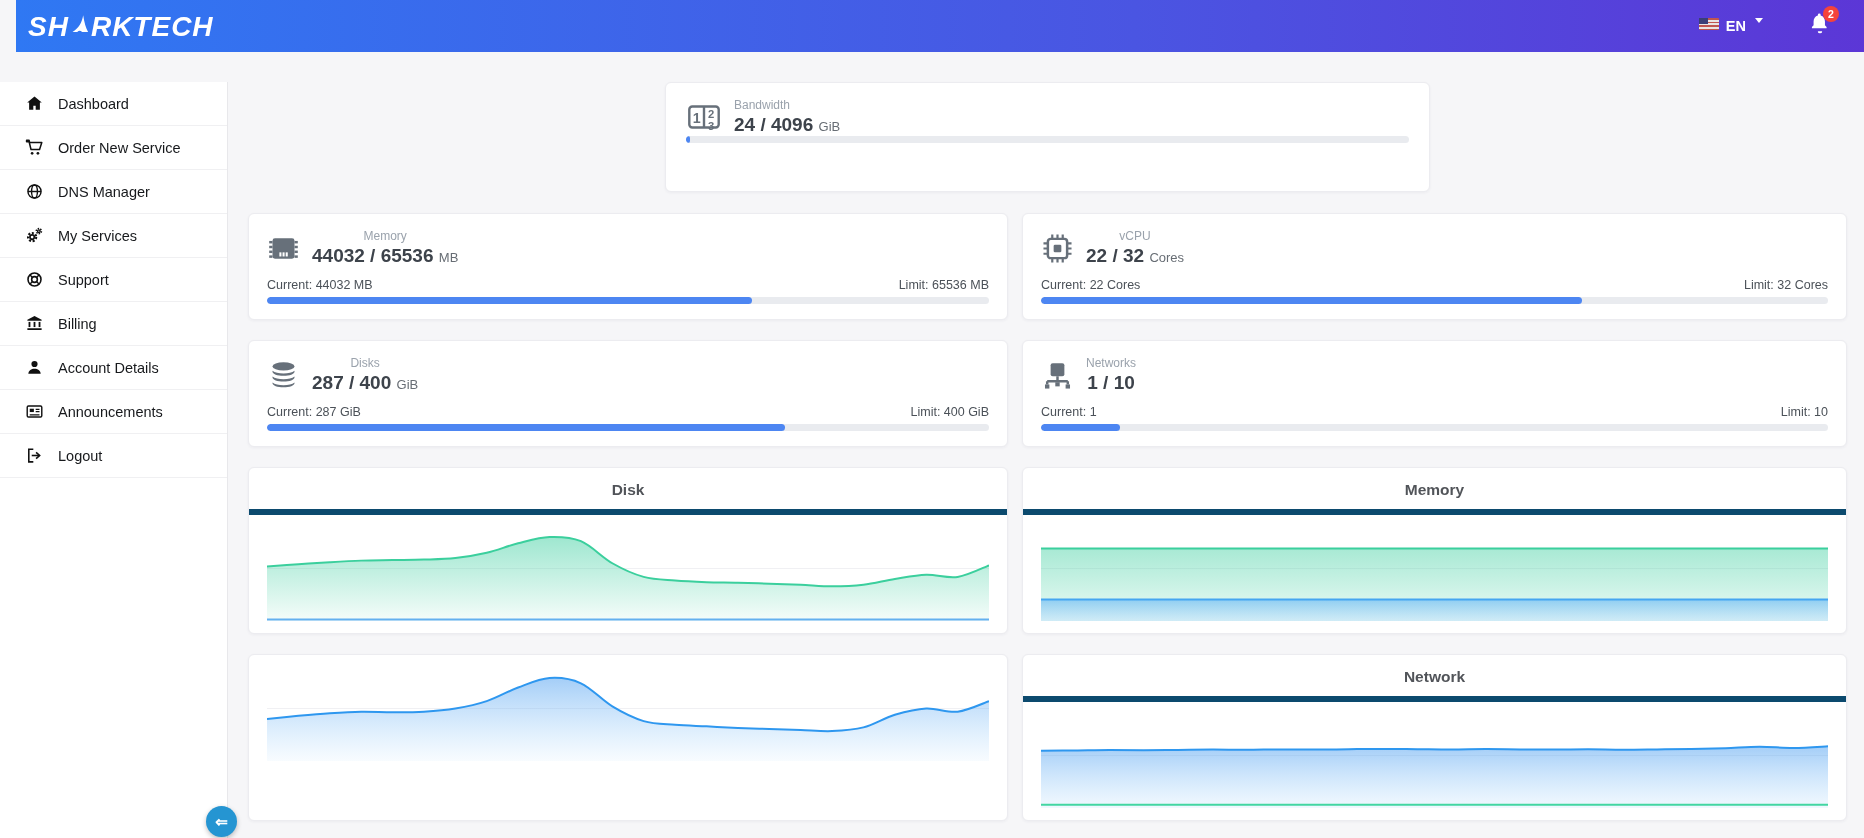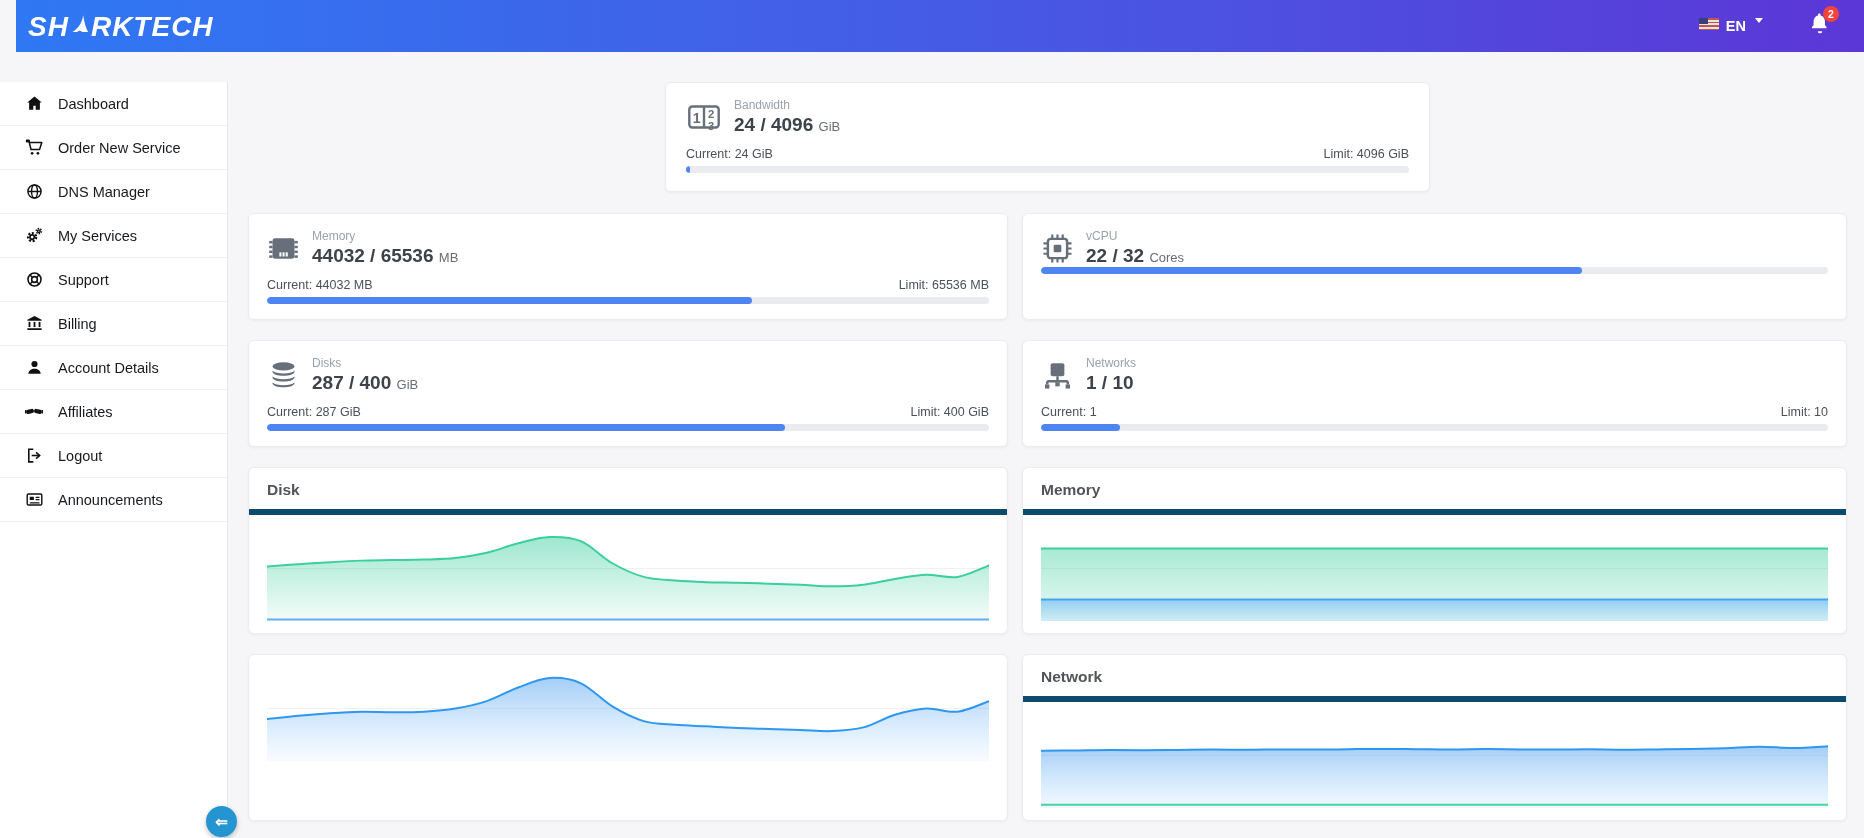--- a/index.html
+++ b/index.html
@@ -36,21 +36,21 @@
     padding:0 10px 0 24px; border-bottom:1px solid #f0f0f2; color:#17191c;
     font-size:14.5px; font-weight:500; cursor:pointer; }
   .side-item .s-icon { width:20px; height:20px; display:flex; align-items:center;
     justify-content:center; color:#111; flex:0 0 20px; }
 
   
   .main { margin-left:228px; padding:82px 17px 0 20px; }
   .card { background:#fff; border:1px solid #ececf0; border-radius:6px;
     box-shadow:0 1px 3px rgba(40,40,70,.05); }
   .bw-card { width:765px; height:110px; margin:0 auto 21px; padding:15px 20px 12px; }
-  .grid { display:grid; grid-template-columns:760px 825px; column-gap:14px; row-gap:20px; }
+  .grid { display:grid; grid-template-columns:760px 825px; column-gap:14px; row-gap:20px;text-align:center; }
   .stat-card { height:107px; padding:15px 18px 12px; }
 
   .stat-head { display:flex; align-items:center; gap:12px; }
   .stat-icon { color:#67707a; display:flex; }
   .stat-label { font-size:12px; color:#9aa2ac; margin-bottom:2px; }
   .stat-value { font-size:19px; font-weight:bold; color:#3d434b; }
   .stat-unit { font-size:13px; font-weight:normal; color:#676d74; }
   .usage-row { display:flex; justify-content:space-between; font-size:12.5px;
     color:#4b5158; margin-top:11px; margin-bottom:5px; }
   .track { height:7px; background:#e9ebef; border-radius:4px; overflow:hidden; }
@@ -179,54 +179,41 @@
           <g fill="currentColor">
             <circle cx="12" cy="7.6" r="3.9"></circle>
             <path d="M4.2 20c.4-4 3.7-6.3 7.8-6.3s7.4 2.3 7.8 6.3Z"></path>
           </g>
         </svg>
       </span>
     <span>Account Details</span>
   </div>
   <div class="side-item">
     <span class="s-icon">
-        <svg width="20" height="19" viewBox="0 0 24 24">
-          <g fill="currentColor">
-            <rect x="2" y="9.2" width="10" height="5.4" rx="2.4" transform="rotate(-13 7 12)"></rect>
-            <rect x="12" y="9.2" width="10" height="5.4" rx="2.4" transform="rotate(13 17 12)"></rect>
-            <rect x="0.6" y="10.2" width="1.7" height="4.2"></rect>
-            <rect x="21.7" y="10.2" width="1.7" height="4.2"></rect>
-          </g>
-        </svg>
-      </span>
-    <span>Affiliates</span>
+        <svg width="19" height="19" viewBox="0 0 24 24">
+          <g fill="none" stroke="currentColor" stroke-width="1.8">
+            <rect x="2.8" y="5" width="18.4" height="14" rx="1.6"></rect>
+            <rect x="6" y="8.5" width="5.2" height="4.2" fill="currentColor" stroke="none"></rect>
+            <path d="M13.5 9.3h4.8M13.5 12.2h4.8M6 16.2h12.3" stroke-width="1.6"></path>
+          </g>
+        </svg>
+      </span>
+    <span>Announcements</span>
   </div>
   <div class="side-item">
     <span class="s-icon">
         <svg width="19" height="19" viewBox="0 0 24 24">
           <g fill="none" stroke="currentColor" stroke-width="2">
             <path d="M10.5 4H4.8v16h5.7"></path>
             <path d="M14 8l4.5 4-4.5 4"></path>
             <path d="M8.5 12H18"></path>
           </g>
         </svg>
       </span>
     <span>Logout</span>
-  </div>
-  <div class="side-item">
-    <span class="s-icon">
-        <svg width="19" height="19" viewBox="0 0 24 24">
-          <g fill="none" stroke="currentColor" stroke-width="1.8">
-            <rect x="2.8" y="5" width="18.4" height="14" rx="1.6"></rect>
-            <rect x="6" y="8.5" width="5.2" height="4.2" fill="currentColor" stroke="none"></rect>
-            <path d="M13.5 9.3h4.8M13.5 12.2h4.8M6 16.2h12.3" stroke-width="1.6"></path>
-          </g>
-        </svg>
-      </span>
-    <span>Announcements</span>
   </div>
 </aside>
 
 <main class="main">
 
   <section class="card bw-card">
     <div class="stat-head">
       <span class="stat-icon">
         <svg width="36" height="36" viewBox="0 0 24 24">
             <g stroke="currentColor" fill="none" stroke-width="1.6">
@@ -235,24 +222,20 @@
             </g>
             <text x="7.2" y="16.3" font-size="9.5" font-weight="bold" text-anchor="middle" fill="currentColor">1</text>
             <text x="16.8" y="12.8" font-size="7.5" font-weight="bold" text-anchor="middle" fill="currentColor">2</text>
             <text x="16.8" y="20.4" font-size="7.5" font-weight="bold" text-anchor="middle" fill="currentColor">3</text>
           </svg>
       </span>
       <div>
         <div class="stat-label">Bandwidth</div>
         <div class="stat-value"><span>24 / 4096</span> <span class="stat-unit">GiB</span></div>
       </div>
-    </div>
-    <div class="usage-row">
-      <span>Current: 24 GiB</span>
-      <span>Limit: 4096 GiB</span>
     </div>
     <div class="track">
         <div class="fill" style="width: 0.59%;"></div>
       </div>
   </section>
 
   <div class="grid">
 
     <section class="card stat-card">
       <div class="stat-head">
@@ -300,20 +283,24 @@
               <rect x="9.2" y="9.2" width="5.6" height="5.6" rx="1" fill="currentColor"></rect>
               <g stroke="currentColor" stroke-width="1.6">
                 <path d="M8.2 1.8v3.2M12 1.8v3.2M15.8 1.8v3.2M8.2 19v3.2M12 19v3.2M15.8 19v3.2M1.8 8.2h3.2M1.8 12h3.2M1.8 15.8h3.2M19 8.2h3.2M19 12h3.2M19 15.8h3.2"></path>
               </g>
             </svg>
         </span>
         <div>
           <div class="stat-label">vCPU</div>
           <div class="stat-value"><span>22 / 32</span> <span class="stat-unit">Cores</span></div>
         </div>
+      </div>
+      <div class="usage-row">
+        <span>Current: 22 Cores</span>
+        <span>Limit: 32 Cores</span>
       </div>
       <div class="track">
           <div class="fill" style="width: 68.75%;"></div>
         </div>
     </section>
 
     <section class="card stat-card">
       <div class="stat-head">
         <span class="stat-icon">
           <svg width="33" height="33" viewBox="0 0 24 24">

